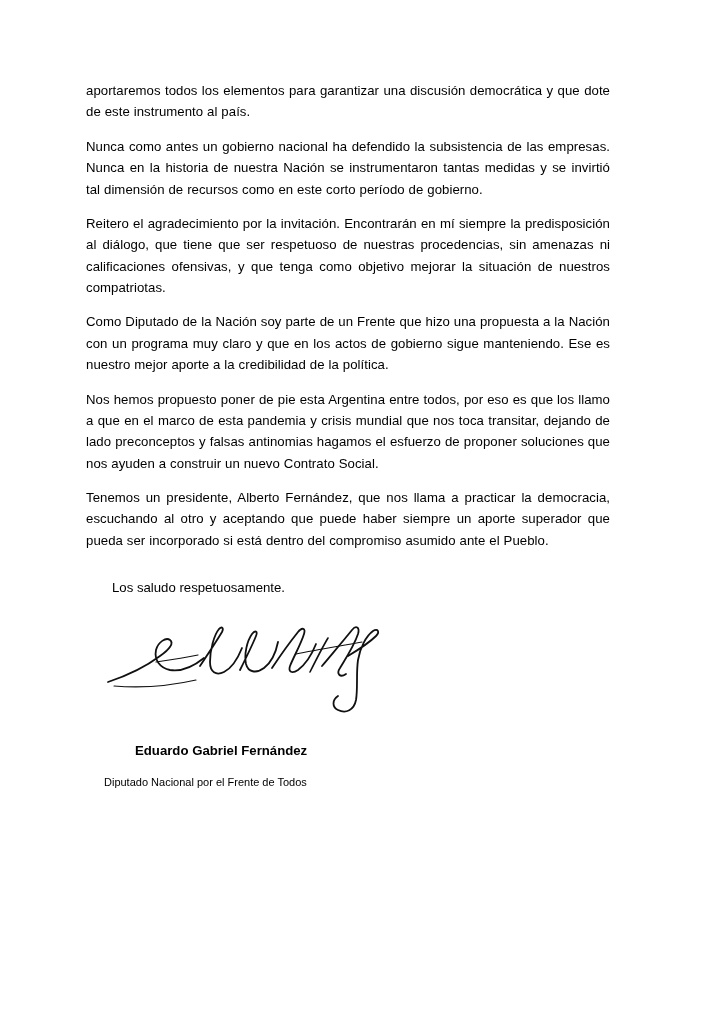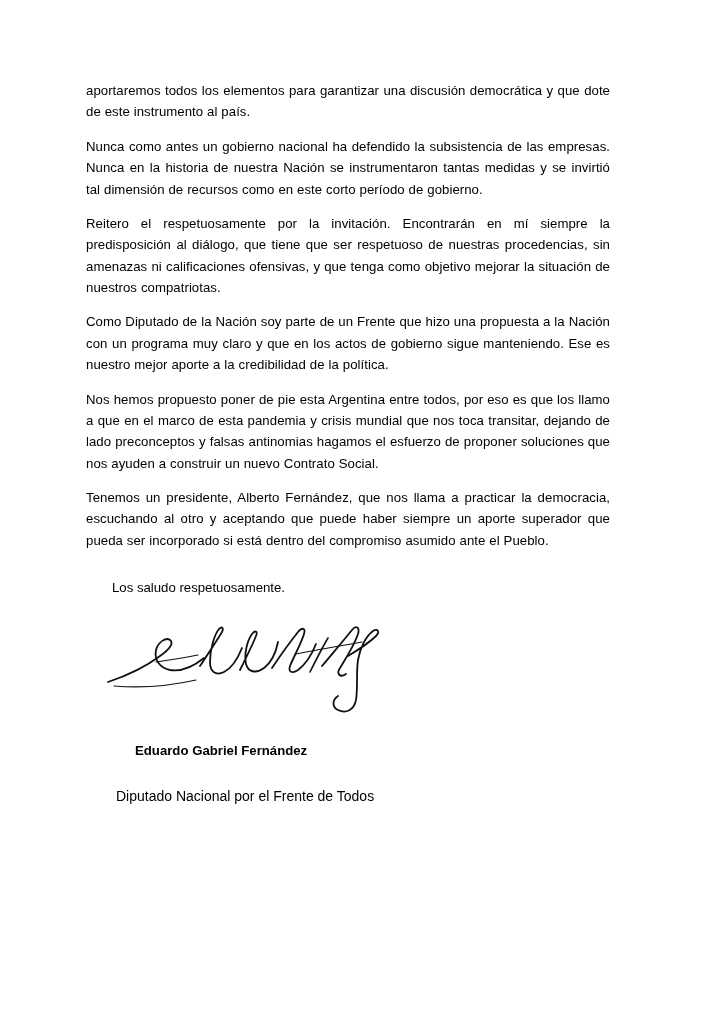--- a/index.html
+++ b/index.html
@@ -64,34 +64,34 @@
     font-size: 13.2px;
     font-weight: bold;
     line-height: 1.4;
     margin: 0;
     padding-left: 35px;
   }
   .signer-role {
     position: absolute;
     left: 100px;
     top: 771px;
-    font-size: 14px;
+    font-size: 11px;
     line-height: 1.4;
-    margin: 16px;
+    margin: 4px;
   }
 </style>
 </head>
 <body>
 
 <div class="page">
 
   <div class="content">
     <p class="para">aportaremos todos los elementos para garantizar una discusión democrática y que dote de este instrumento al país.</p>
     <p class="para">Nunca como antes un gobierno nacional ha defendido la subsistencia de las empresas. Nunca en la historia de nuestra Nación se instrumentaron tantas medidas y se invirtió tal dimensión de recursos como en este corto período de gobierno.</p>
-    <p class="para">Reitero el respetuosamente por la invitación. Encontrarán en mí siempre la predisposición al diálogo, que tiene que ser respetuoso de nuestras procedencias, sin amenazas ni calificaciones ofensivas, y que tenga como objetivo mejorar la situación de nuestros compatriotas.</p>
+    <p class="para">Reitero el agradecimiento por la invitación. Encontrarán en mí siempre la predisposición al diálogo, que tiene que ser respetuoso de nuestras procedencias, sin amenazas ni calificaciones ofensivas, y que tenga como objetivo mejorar la situación de nuestros compatriotas.</p>
     <p class="para">Como Diputado de la Nación soy parte de un Frente que hizo una propuesta a la Nación con un programa muy claro y que en los actos de gobierno sigue manteniendo. Ese es nuestro mejor aporte a la credibilidad de la política.</p>
     <p class="para">Nos hemos propuesto poner de pie esta Argentina entre todos, por eso es que los llamo a que en el marco de esta pandemia y crisis mundial que nos toca transitar, dejando de lado preconceptos y falsas antinomias  hagamos el esfuerzo de proponer soluciones que nos ayuden a construir un nuevo Contrato Social.</p>
     <p class="para">Tenemos un presidente, Alberto Fernández, que nos llama a practicar la democracia, escuchando al otro y aceptando que puede haber siempre un aporte superador que pueda ser incorporado si está dentro del compromiso asumido ante el Pueblo.</p>
   </div>
 
   <p class="closing">Los saludo respetuosamente.</p>
 
   <div class="signature-block">
     <svg class="signature-svg" width="330" height="110" viewBox="0 0 330 110" xmlns="http://www.w3.org/2000/svg" aria-hidden="true">
       <g fill="none" stroke="#111111" stroke-linecap="round" stroke-linejoin="round">

